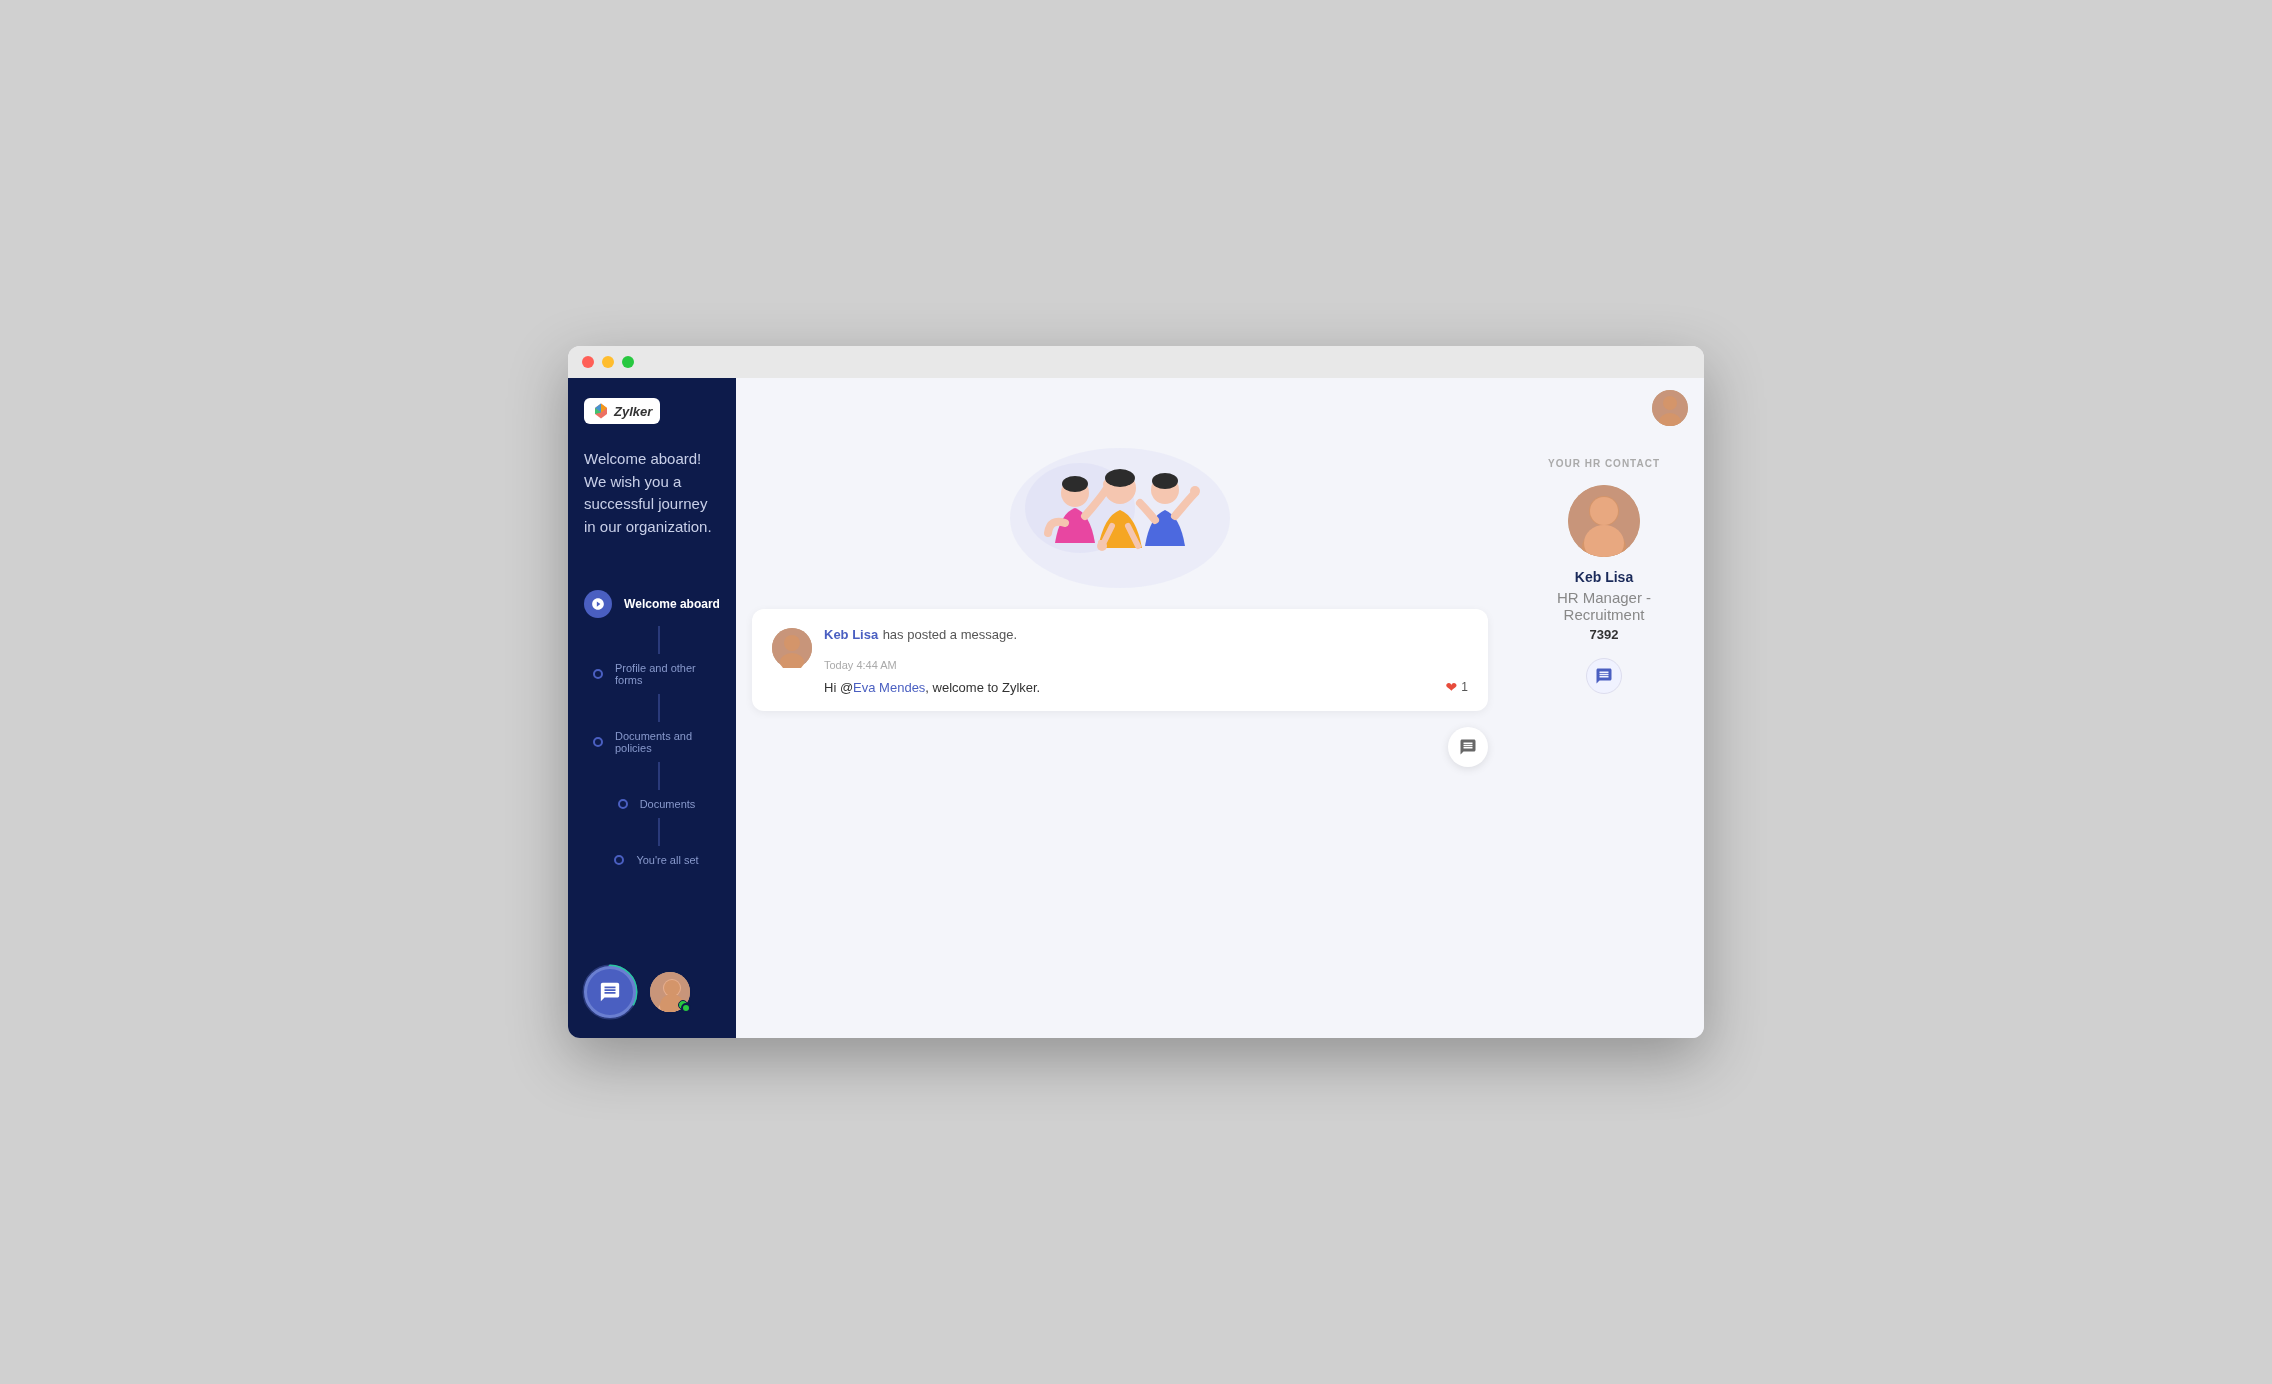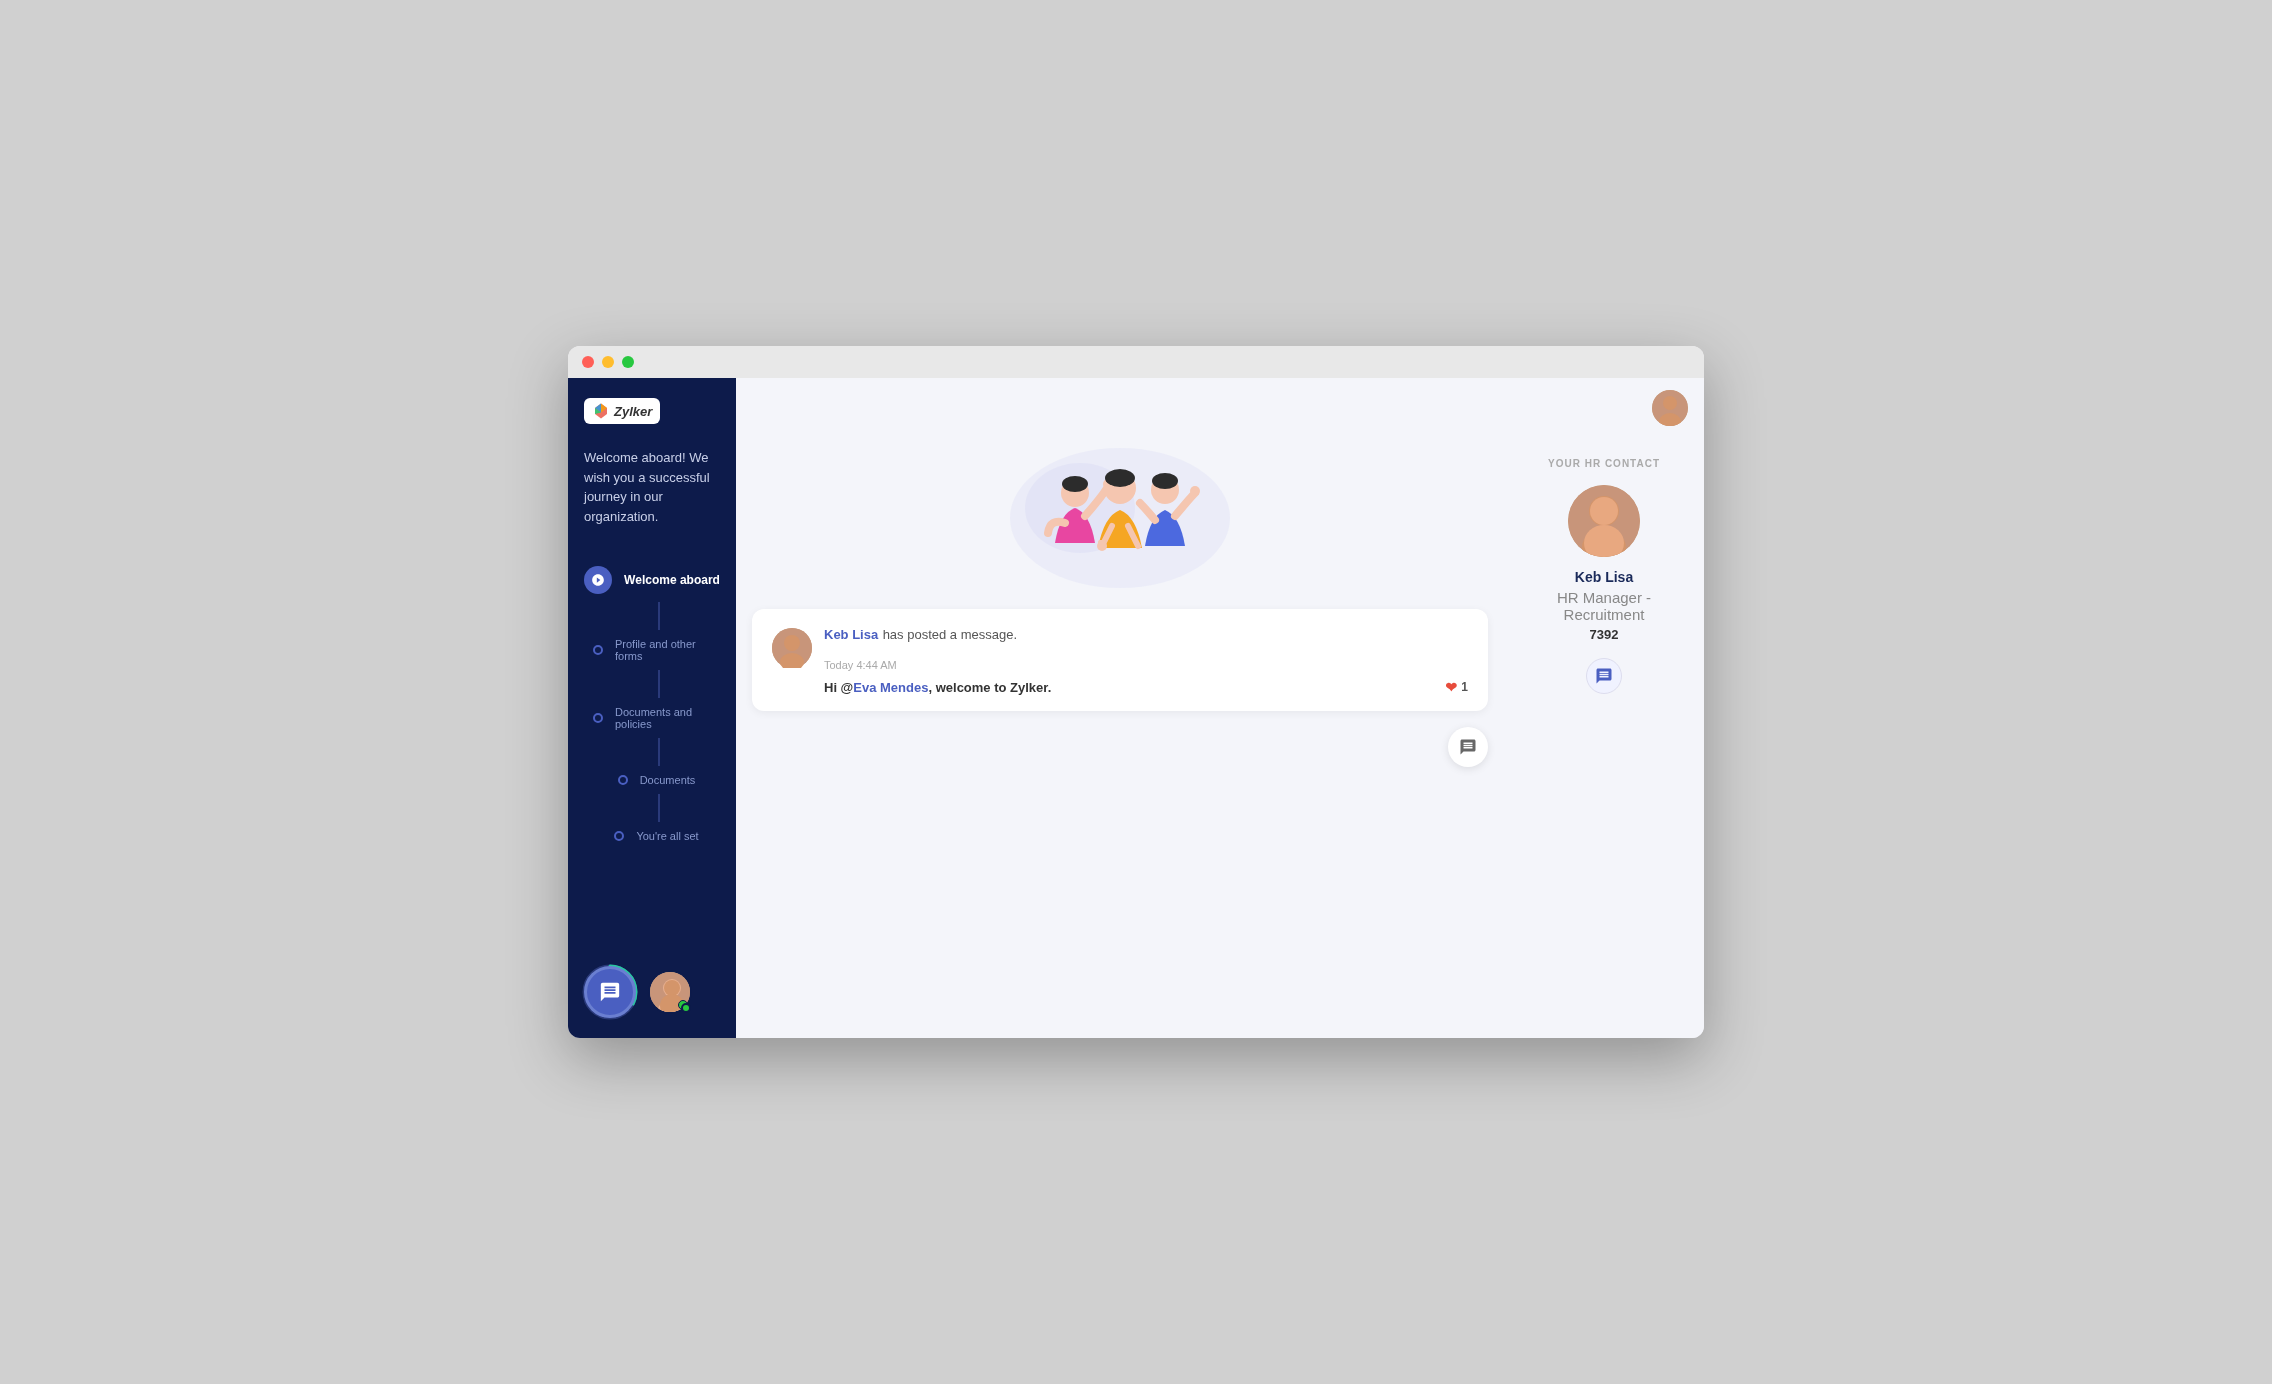--- a/index.html
+++ b/index.html
@@ -64,23 +64,23 @@
       width: 18px;
       height: 18px;
     }
     .logo-text {
       font-size: 13px;
       font-weight: 700;
       color: #333;
     }
     .welcome-text {
       color: #c8cfe8;
-      font-size: 13px;
+      font-size: 15px;
       line-height: 1.5;
-      margin-bottom: 32px;
+      margin-bottom: 44px;
     }
     .nav-items {
       display: flex;
       flex-direction: column;
       gap: 0;
       align-items: center;
     }
     .nav-item {
       display: flex;
       align-items: center;
@@ -244,21 +244,20 @@
       font-size: 11px;
       margin-top: 16px;
     }
     .msg-body {
       font-size: 13px;
       color: #333;
       display: flex;
       align-items: center;
       justify-content: space-between;
       padding-left: 52px;
-      font-weight: bold;
     }
     .mention {
       color: #4a5fc1;
     }
     .like-badge {
       display: flex;
       align-items: center;
       gap: 4px;
       font-size: 12px;
       color: #555;

